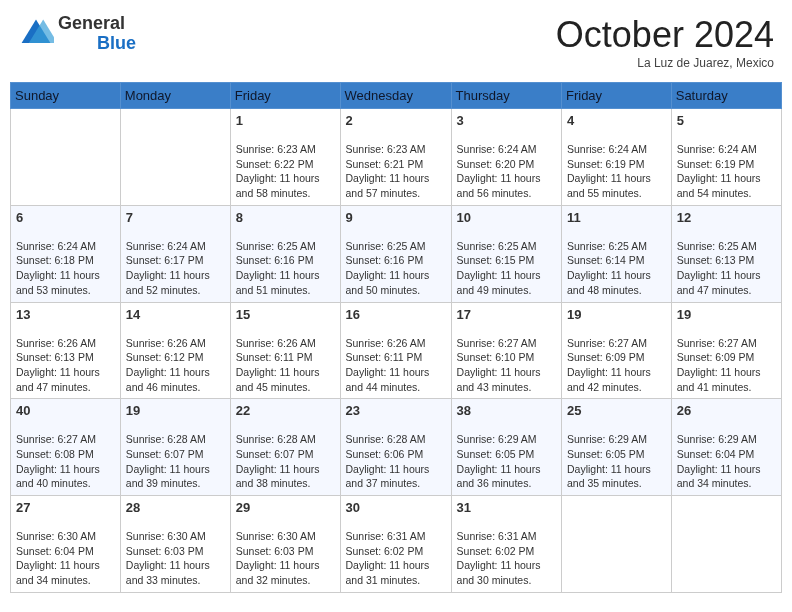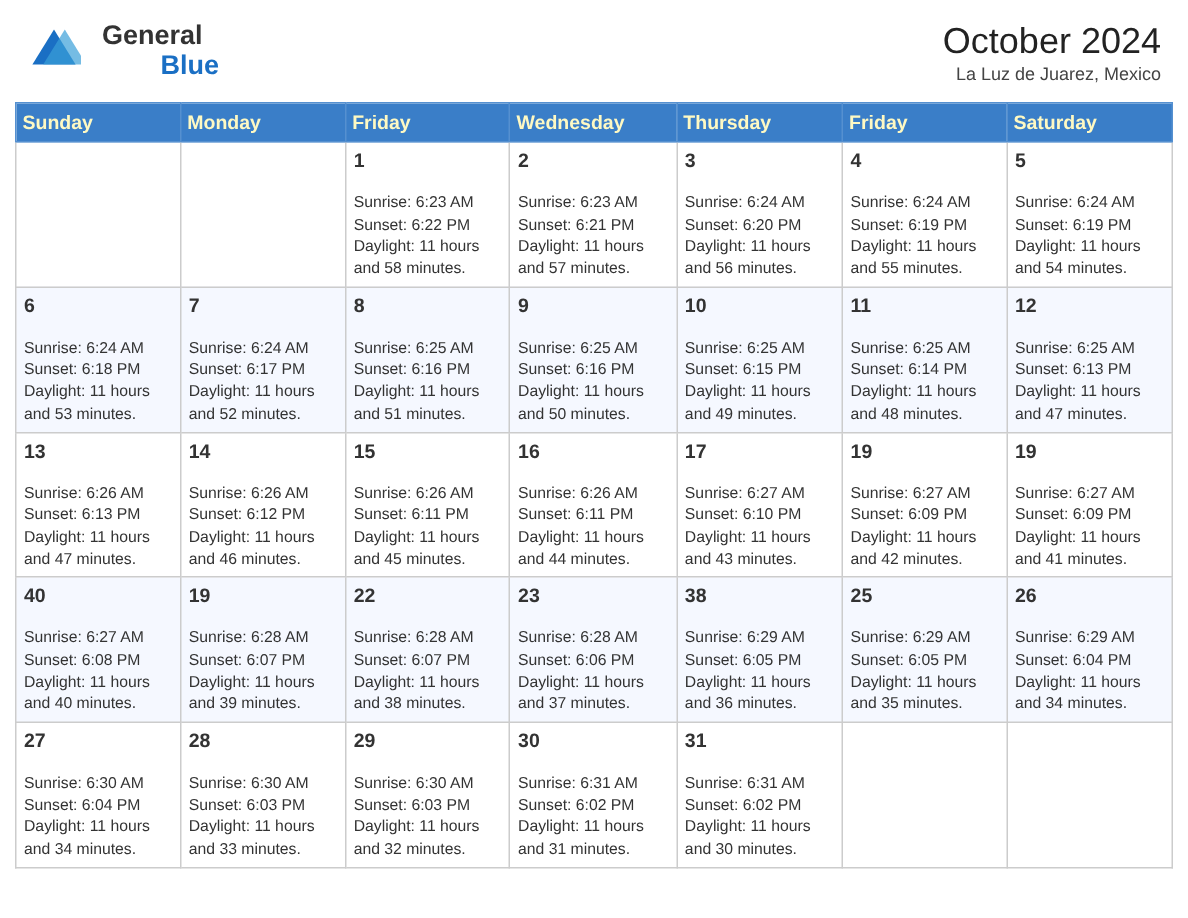--- a/index.html
+++ b/index.html
@@ -13,57 +13,57 @@
     .header {
       display: flex;
       justify-content: space-between;
       align-items: flex-start;
       margin-bottom: 8px;
       padding: 4px 8px;
     }
     .logo {
       display: flex;
       align-items: center;
-      gap: 14px;
+      gap: 4px;
     }
     .logo-text {
       display: flex;
       flex-direction: column;
       font-size: 18px;
       font-weight: bold;
       line-height: 1.1;
     }
     .logo-text .general { color: #333; }
     .logo-text .blue { color: #1a6fc4; margin-left: 39px; }
     .logo-icon {
       width: 36px;
       height: 36px;
     }
     .title-block {
       text-align: right;
     }
     .month-title {
-      font-size: 24px;
+      font-size: 36px;
       font-weight: normal;
       color: #222;
     }
     .location {
       font-size: 12px;
       color: #444;
     }
     .calendar {
       width: 100%;
       border-collapse: collapse;
       border: 1px solid #ccc;
     }
     .calendar th {
       background: #3a7ec8;
-      color: #fef9c3;
+      color: #0f172a;
       font-size: 13px;
-      font-weight: bold;
+      font-weight: normal;
       padding: 5px 4px;
       text-align: left;
       border: 1px solid #5590d0;
     }
     .calendar td {
       vertical-align: top;
       border: 1px solid #ccc;
       padding: 4px 5px;
       font-size: 10.5px;
       color: #333;

